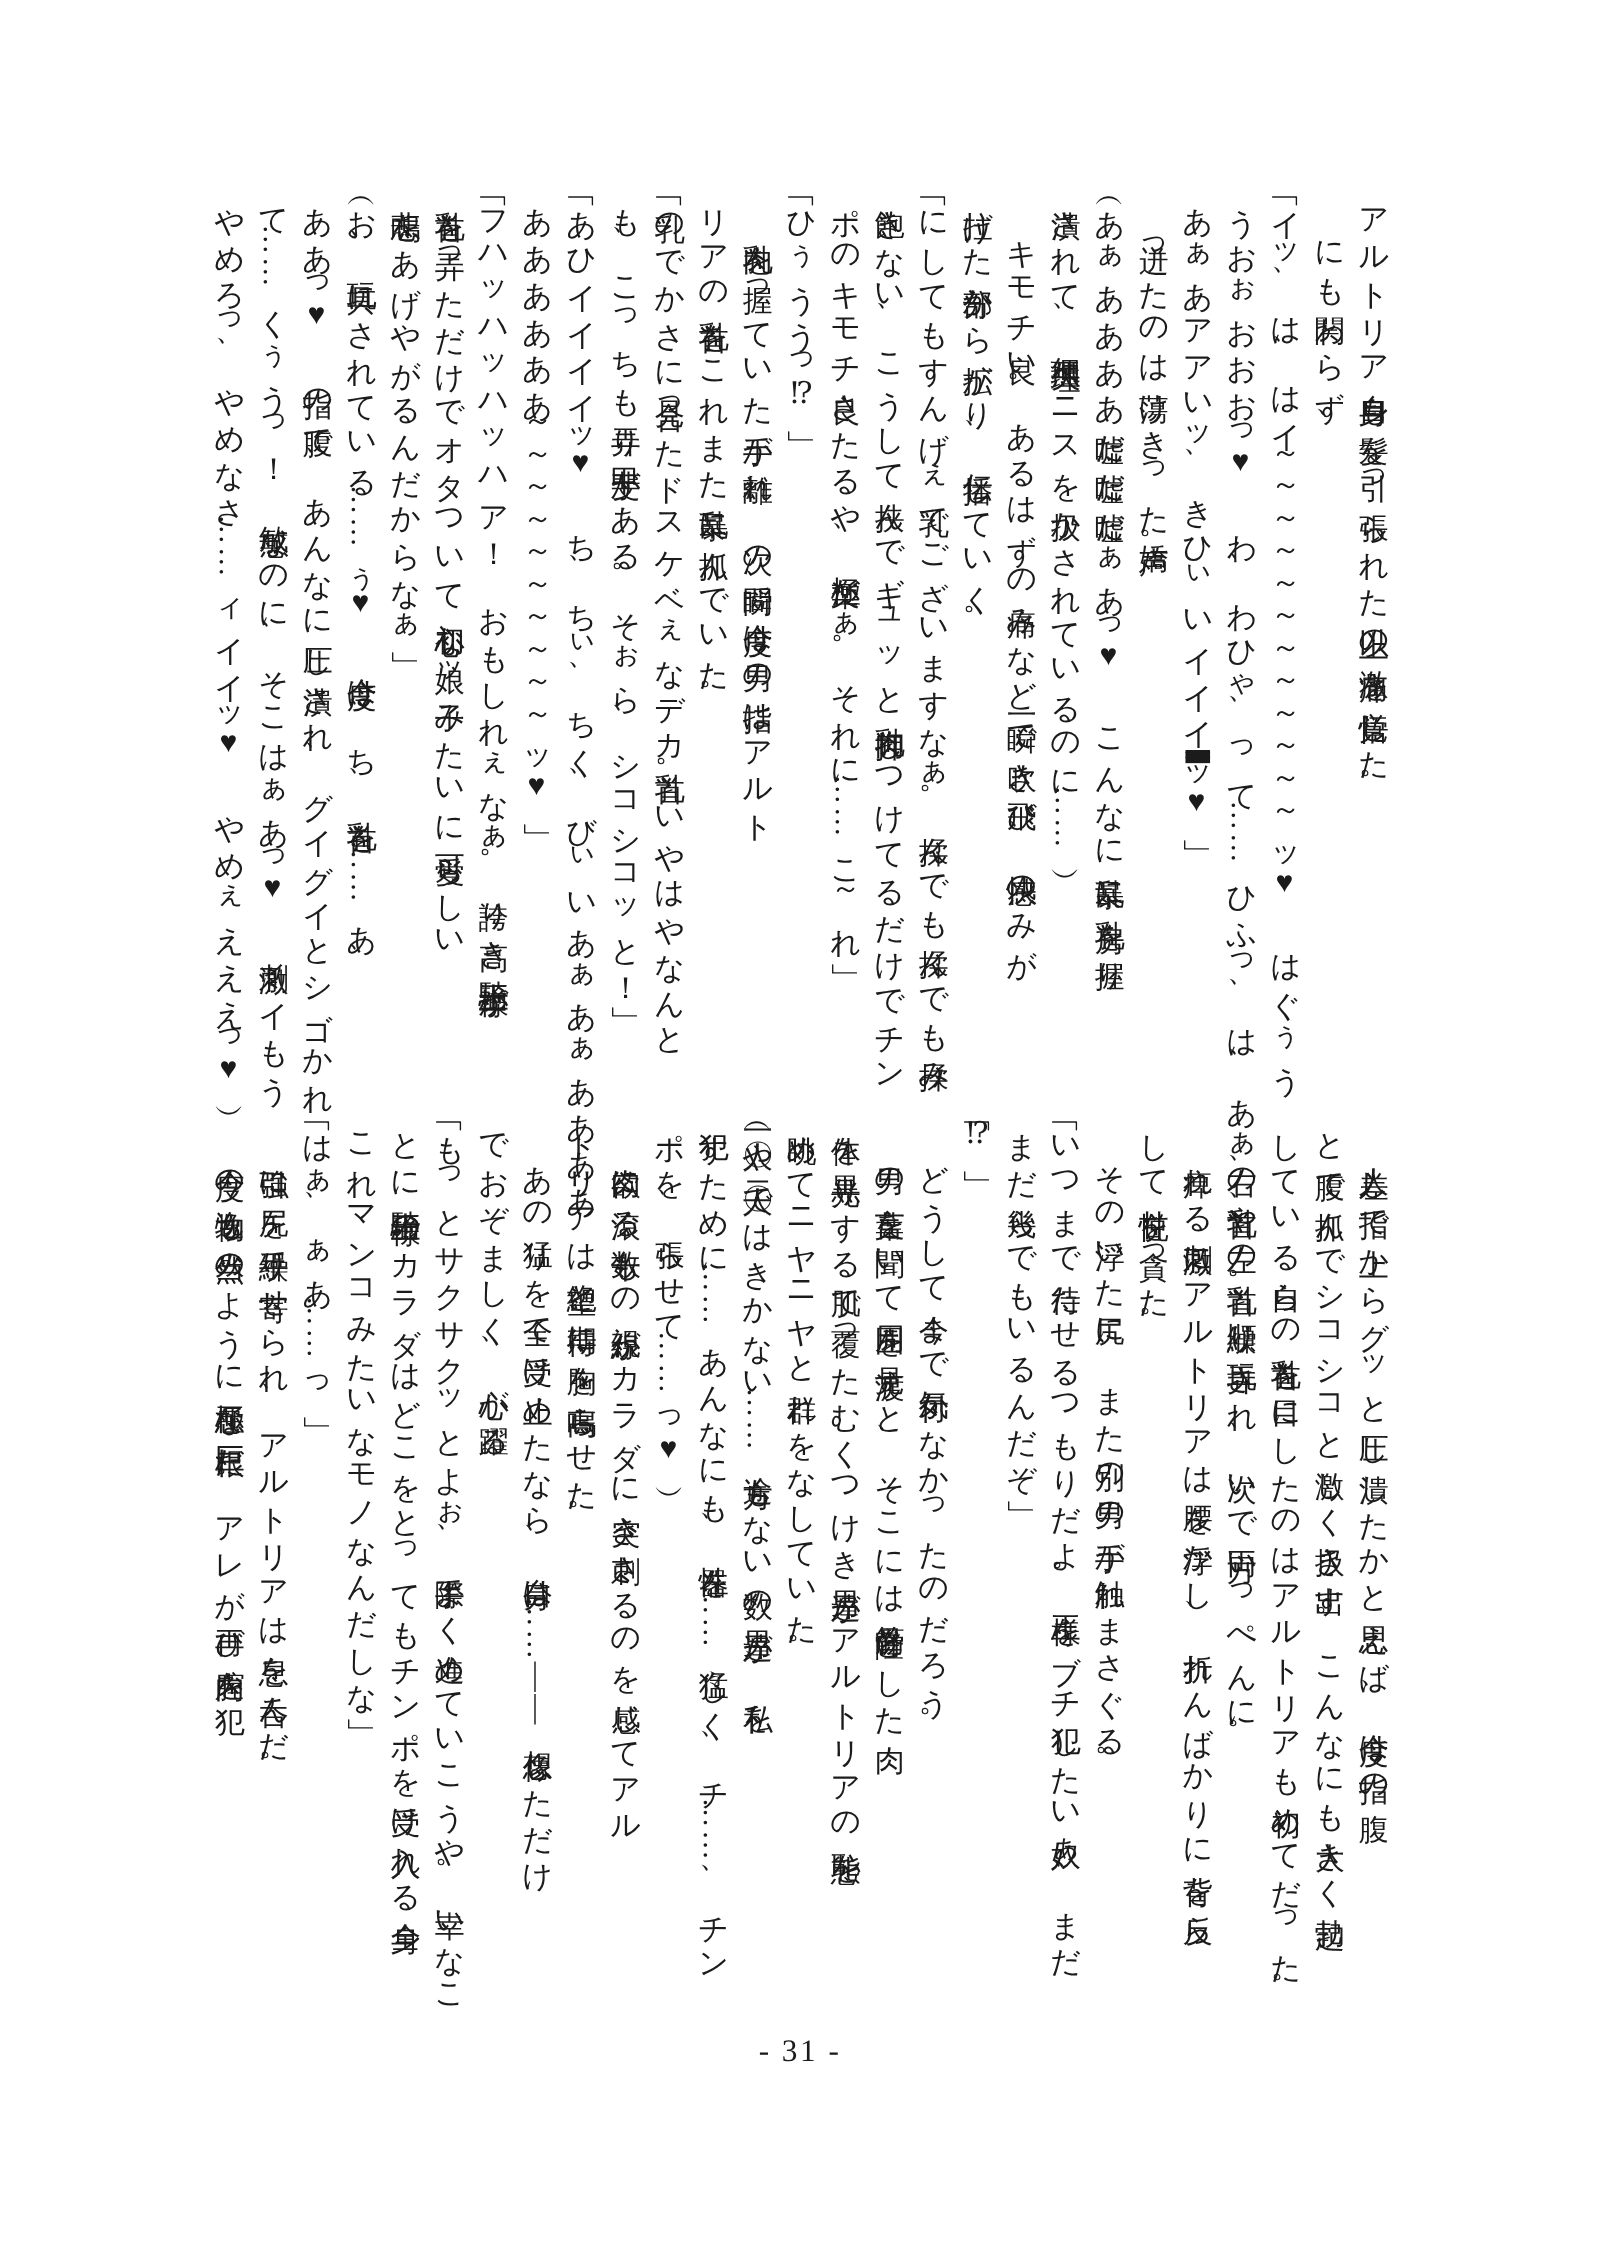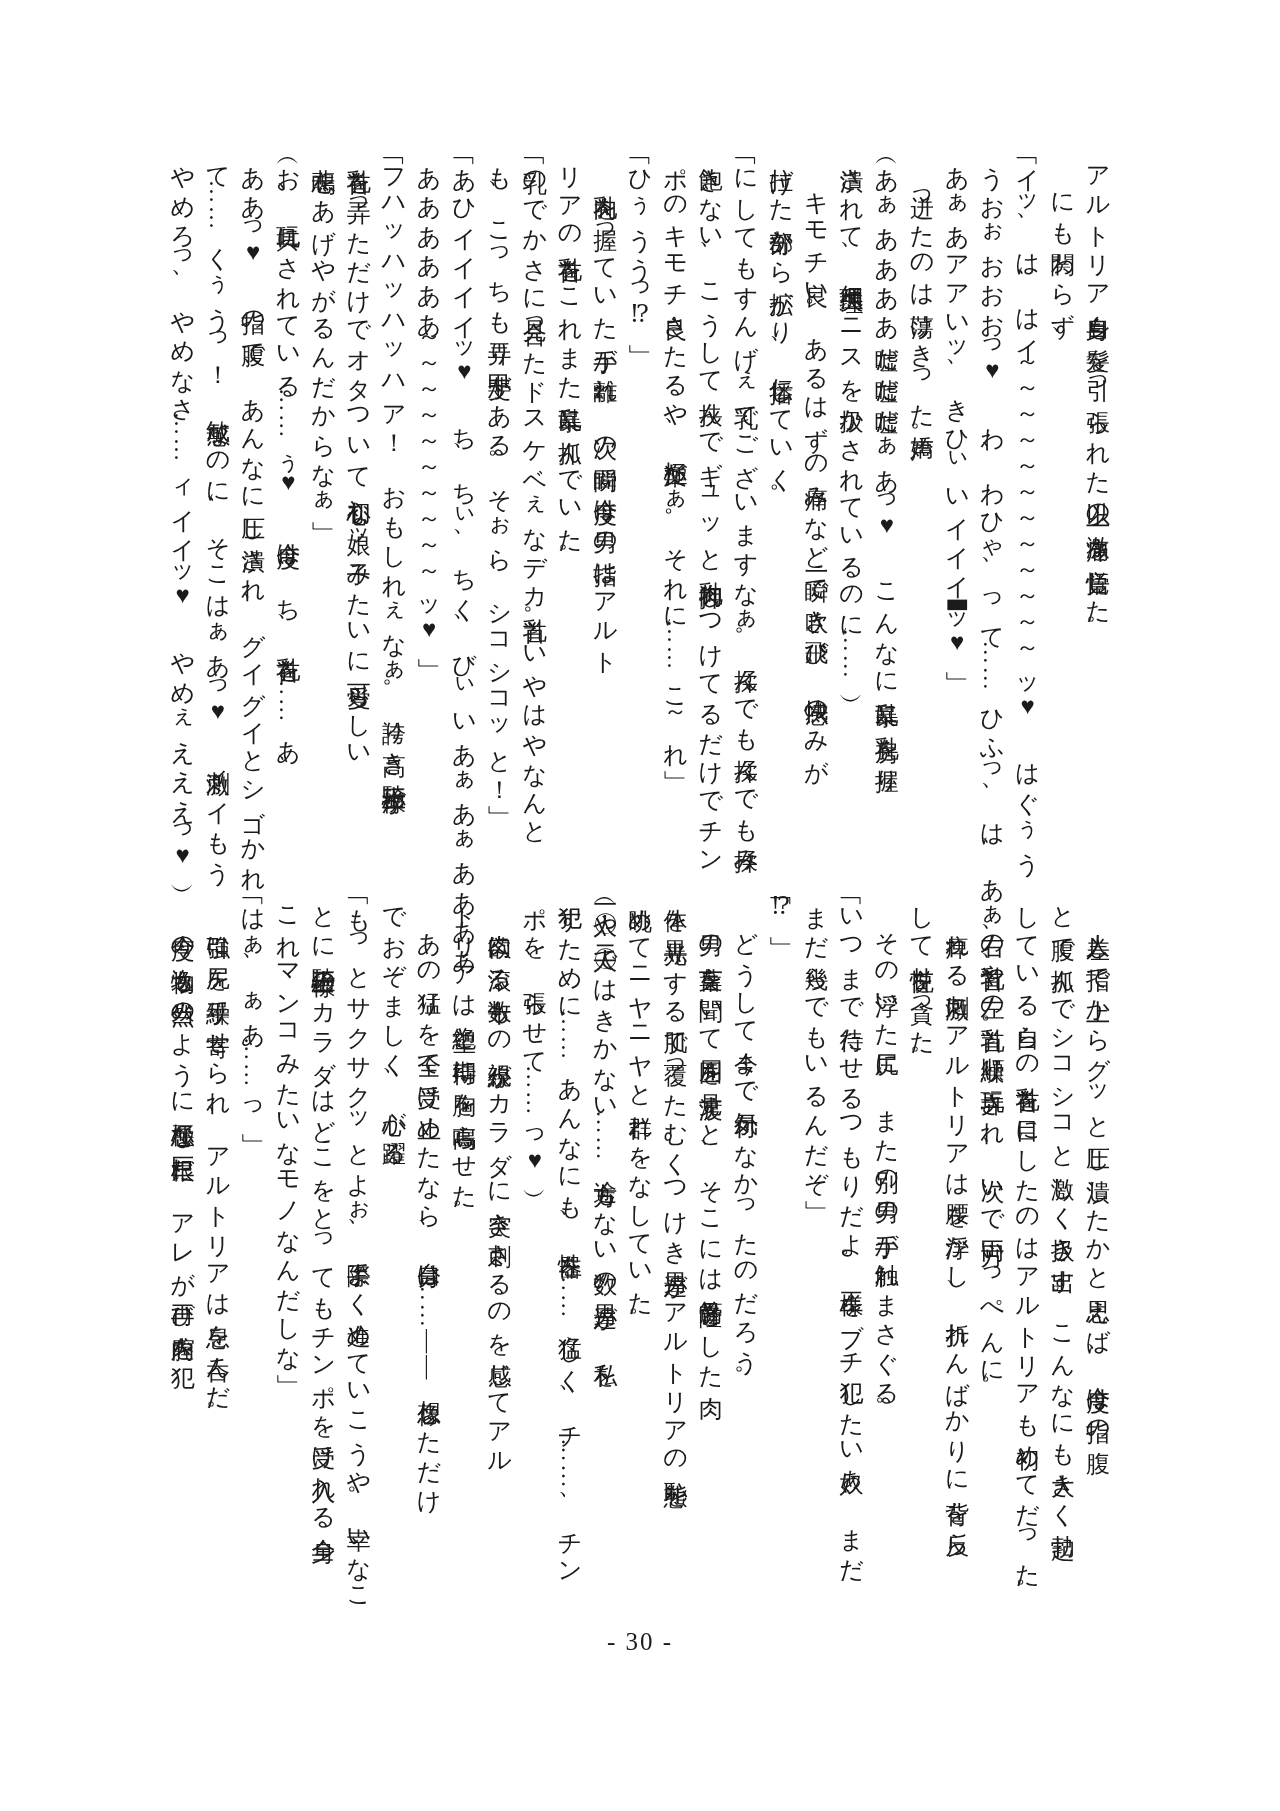--- a/index.html
+++ b/index.html
@@ -103,15 +103,15 @@
       <p class="col indent">あの猛りを全て受け止めたなら、自分は……――想像しただけ</p>
       <p class="col">でおぞましく、心が躍る。</p>
       <p class="col">「もっとサクサクッとよぉ、手際よく進めていこうや。幸いなこ</p>
       <p class="col">とに騎士王様のカラダはどこをとってもチンポを受け入れる全身</p>
       <p class="col">これマンコみたいなモノなんだしな」</p>
       <p class="col">「はぁ、ぁあ……っ」</p>
       <p class="col indent">強引に尻を手繰り寄せられ、アルトリアは息を呑んだ。</p>
       <p class="col indent">今度の逸物も当然のように極悪な巨根だ。アレが再び膣内を犯</p>
     </div>
 
-  <div class="page-number">- 30 -</div>
+  <div class="page-number">- 31 -</div>
 
 </div>
 
 </body></html>

